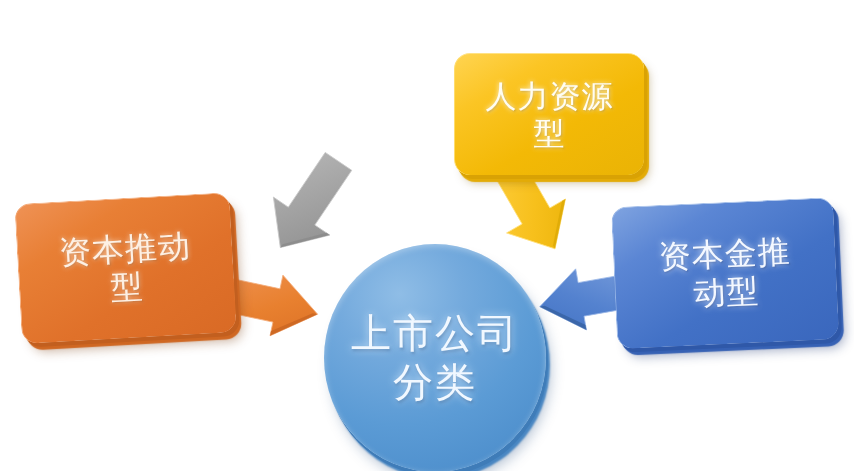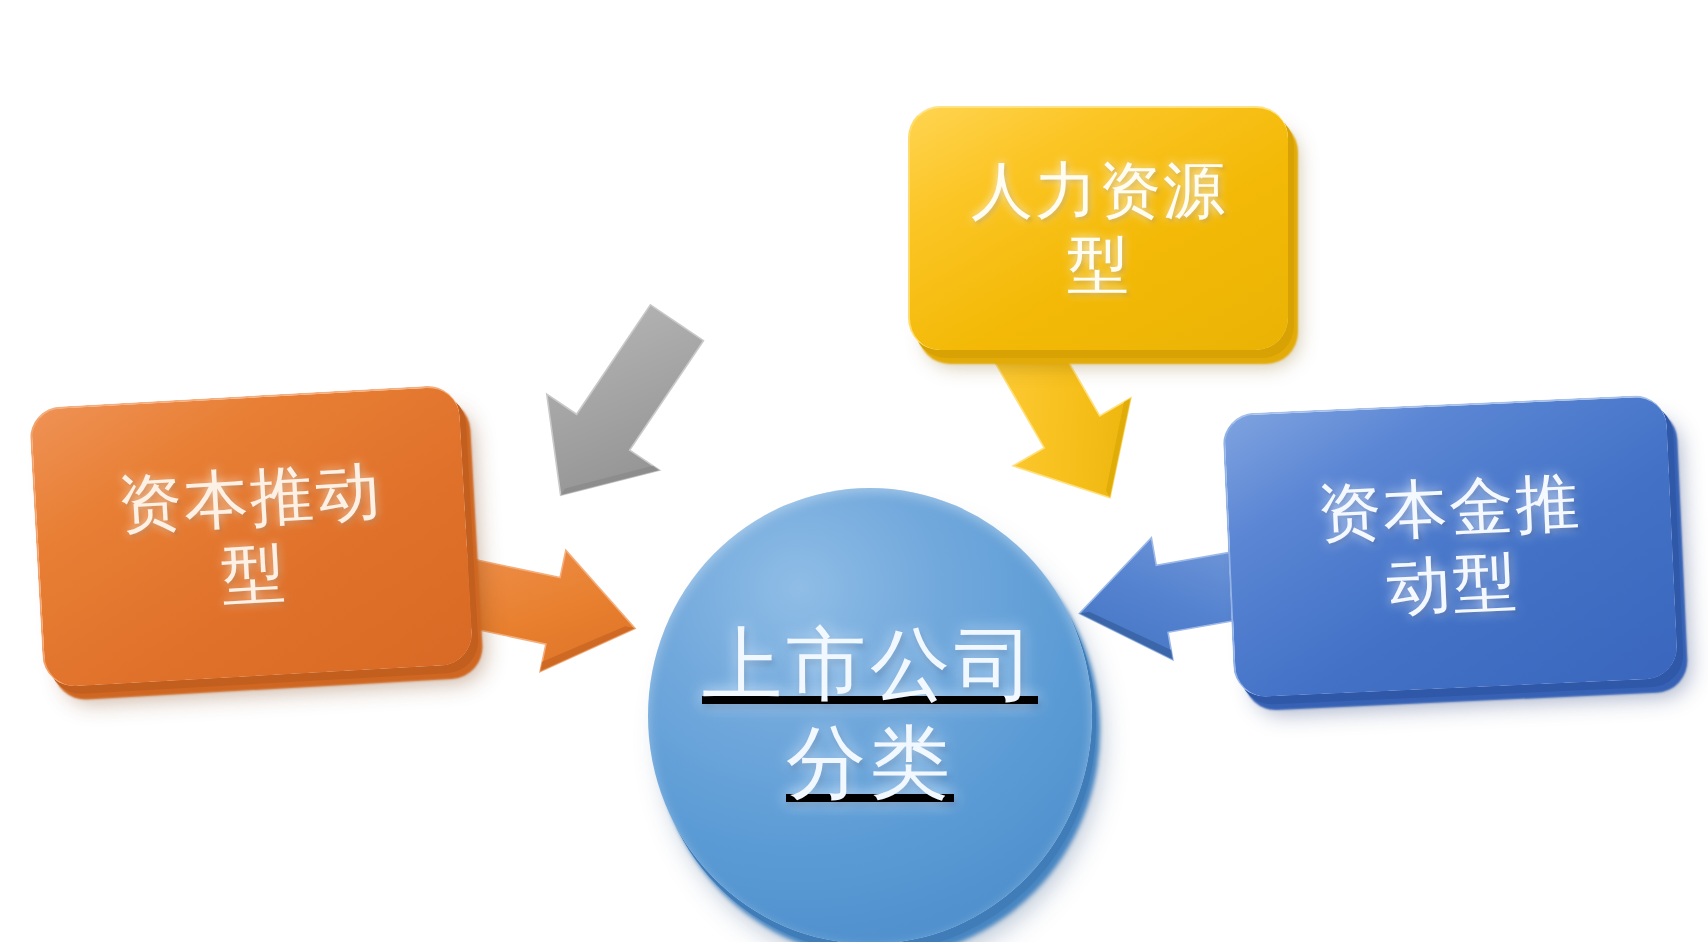--- a/index.html
+++ b/index.html
@@ -134,21 +134,20 @@
         #8fbde6 0%, #74aadd 24%, #5b9bd5 52%, #4f90cd 74%, #4786c4 100%);
     box-shadow:
       2px 4px 0 0 #3f7cb8,
       4px 7px 2px 0 #4886c2,
       6px 12px 14px -2px rgba(30,70,120,0.35),
       inset 0 2px 6px rgba(255,255,255,0.35);
     display: flex;
     align-items: center;
     justify-content: center;
     z-index: 6;
-    text-decoration: underline;
   }
   #hub .label {
     display: block;
     color: #f1f8ff;
     font-size: 40px;
     line-height: 1.22;
     letter-spacing: 2px;
     text-align: center;
     white-space: pre-line;
     text-shadow: 0 0 8px rgba(215,236,255,0.95), 1px 2px 3px rgba(35,75,125,0.45);

